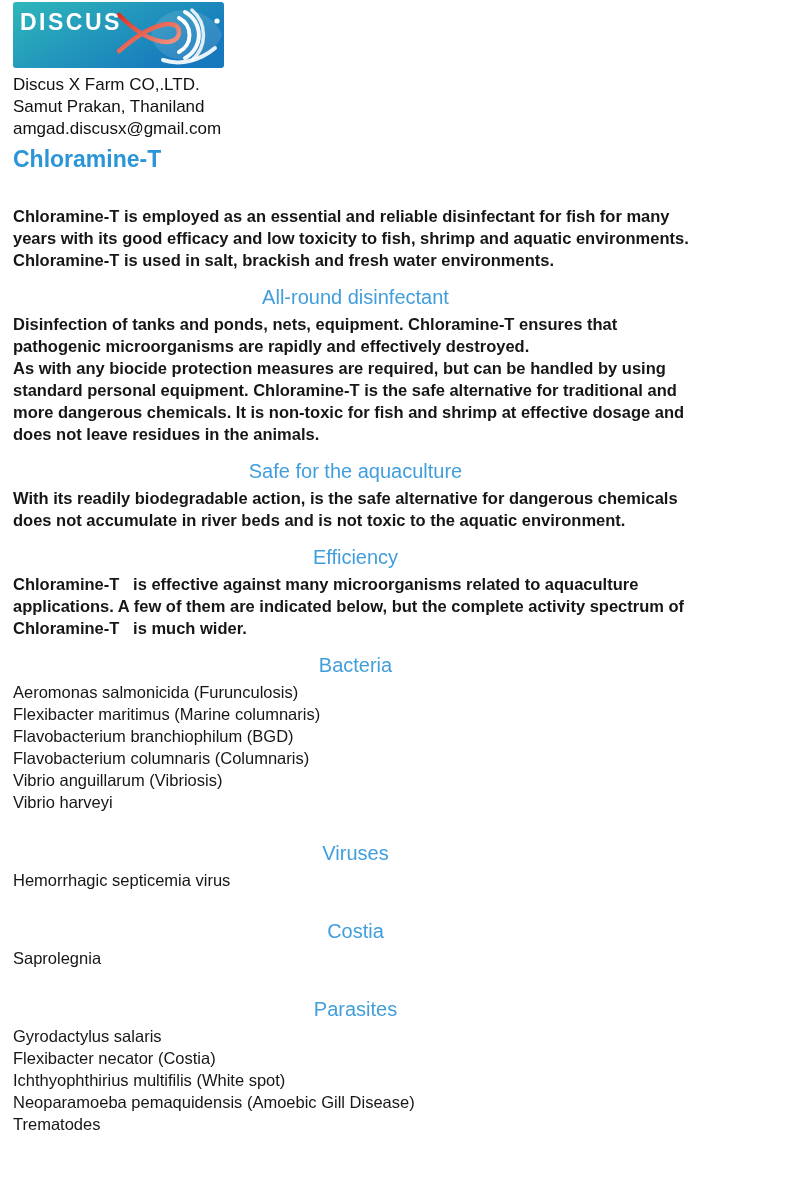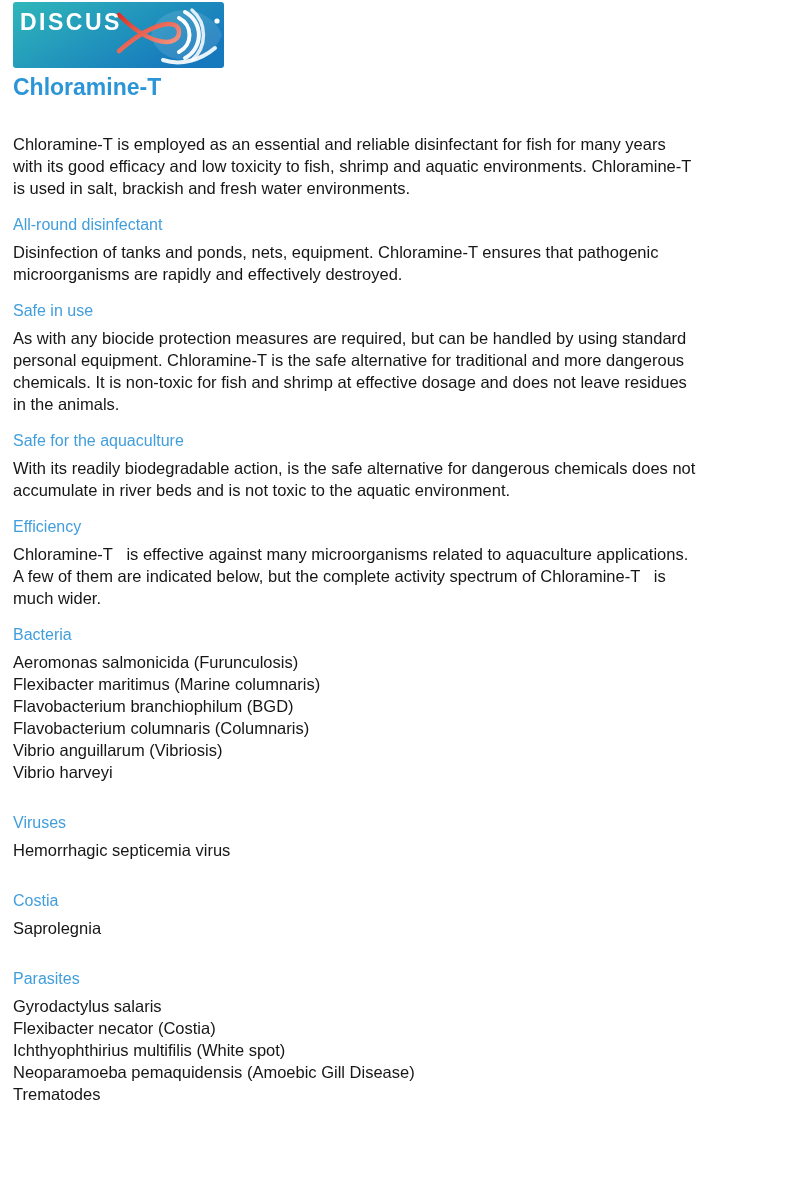--- a/index.html
+++ b/index.html
@@ -28,27 +28,29 @@
     line-height: 26px;
     font-weight: bold;
     color: #2b95d8;
   }
   .intro { margin-top: 33px; }
   .para {
     font-size: 16.5px;
     line-height: 22px;
     white-space: pre-wrap;
     color: #161616;
+    font-weight: bold;
   }
   .section-heading {
     margin: 14px 0 4px 0;
-    font-size: 16px;
+    font-size: 20px;
     line-height: 24px;
     font-weight: 400;
     color: #419edd;
+    text-align: center;
   }
   .list-line {
     font-size: 16.5px;
     line-height: 22px;
     color: #161616;
   }
   .spacer-list { height: 14px; }
 </style>
 </head>
 <body>
@@ -70,29 +72,33 @@
     <path d="M138,33 C142,12 166,4 184,10 C198,15 206,24 209,33 C206,42 198,51 184,56 C166,62 142,54 138,33 Z" fill="rgba(255,255,255,0.12)"></path>
     <path d="M166,16 A19,19 0 0 1 166,50" stroke="#ffffff" stroke-width="4" fill="none" stroke-linecap="round"></path>
     <path d="M172,10 A26,26 0 0 1 172,56" stroke="#ffffff" stroke-width="4" fill="none" stroke-linecap="round" opacity="0.95"></path>
     <path d="M179,8 A33,33 0 0 1 179,58" stroke="#ffffff" stroke-width="3.5" fill="none" stroke-linecap="round" opacity="0.85"></path>
     <path d="M150,58 C168,64 188,58 202,46" stroke="rgba(255,255,255,0.9)" stroke-width="4" fill="none" stroke-linecap="round"></path>
     <path d="M106,13 C140,47 166,44 166,30 C166,16 140,19 106,49" stroke="url(#lg-fish)" stroke-width="4.5" fill="none" stroke-linecap="round"></path>
     <circle cx="204" cy="19" r="2.6" fill="#ffffff"></circle>
     <text x="7" y="28" font-size="23" font-weight="700" letter-spacing="2.5" fill="#ffffff" font-family="Liberation Sans, sans-serif">DISCUS</text>
   </svg>
 
+  <div class="company-block">
+    <div>Discus X Farm CO,.LTD.</div>
+    <div>Samut Prakan, Thaniland</div>
+    <div>amgad.discusx@gmail.com</div>
+  </div>
 
   <div class="doc-title">Chloramine-T</div>
 
   <div class="para intro">Chloramine-T is employed as an essential and reliable disinfectant for fish for many years with its good efficacy and low toxicity to fish, shrimp and aquatic environments. Chloramine-T is used in salt, brackish and fresh water environments.</div>
 
   <div class="section-heading">All-round disinfectant</div>
   <div class="para">Disinfection of tanks and ponds, nets, equipment. Chloramine-T ensures that pathogenic microorganisms are rapidly and effectively destroyed.</div>
 
-  <div class="section-heading">Safe in use</div>
   <div class="para">As with any biocide protection measures are required, but can be handled by using standard personal equipment. Chloramine-T is the safe alternative for traditional and more dangerous chemicals. It is non-toxic for fish and shrimp at effective dosage and does not leave residues in the animals.</div>
 
   <div class="section-heading">Safe for the aquaculture</div>
   <div class="para">With its readily biodegradable action, is the safe alternative for dangerous chemicals does not accumulate in river beds and is not toxic to the aquatic environment.</div>
 
   <div class="section-heading">Efficiency</div>
   <div class="para">Chloramine-T   is effective against many microorganisms related to aquaculture applications. A few of them are indicated below, but the complete activity spectrum of Chloramine-T   is much wider.</div>
 
   <div class="section-heading">Bacteria</div>
   <div>

